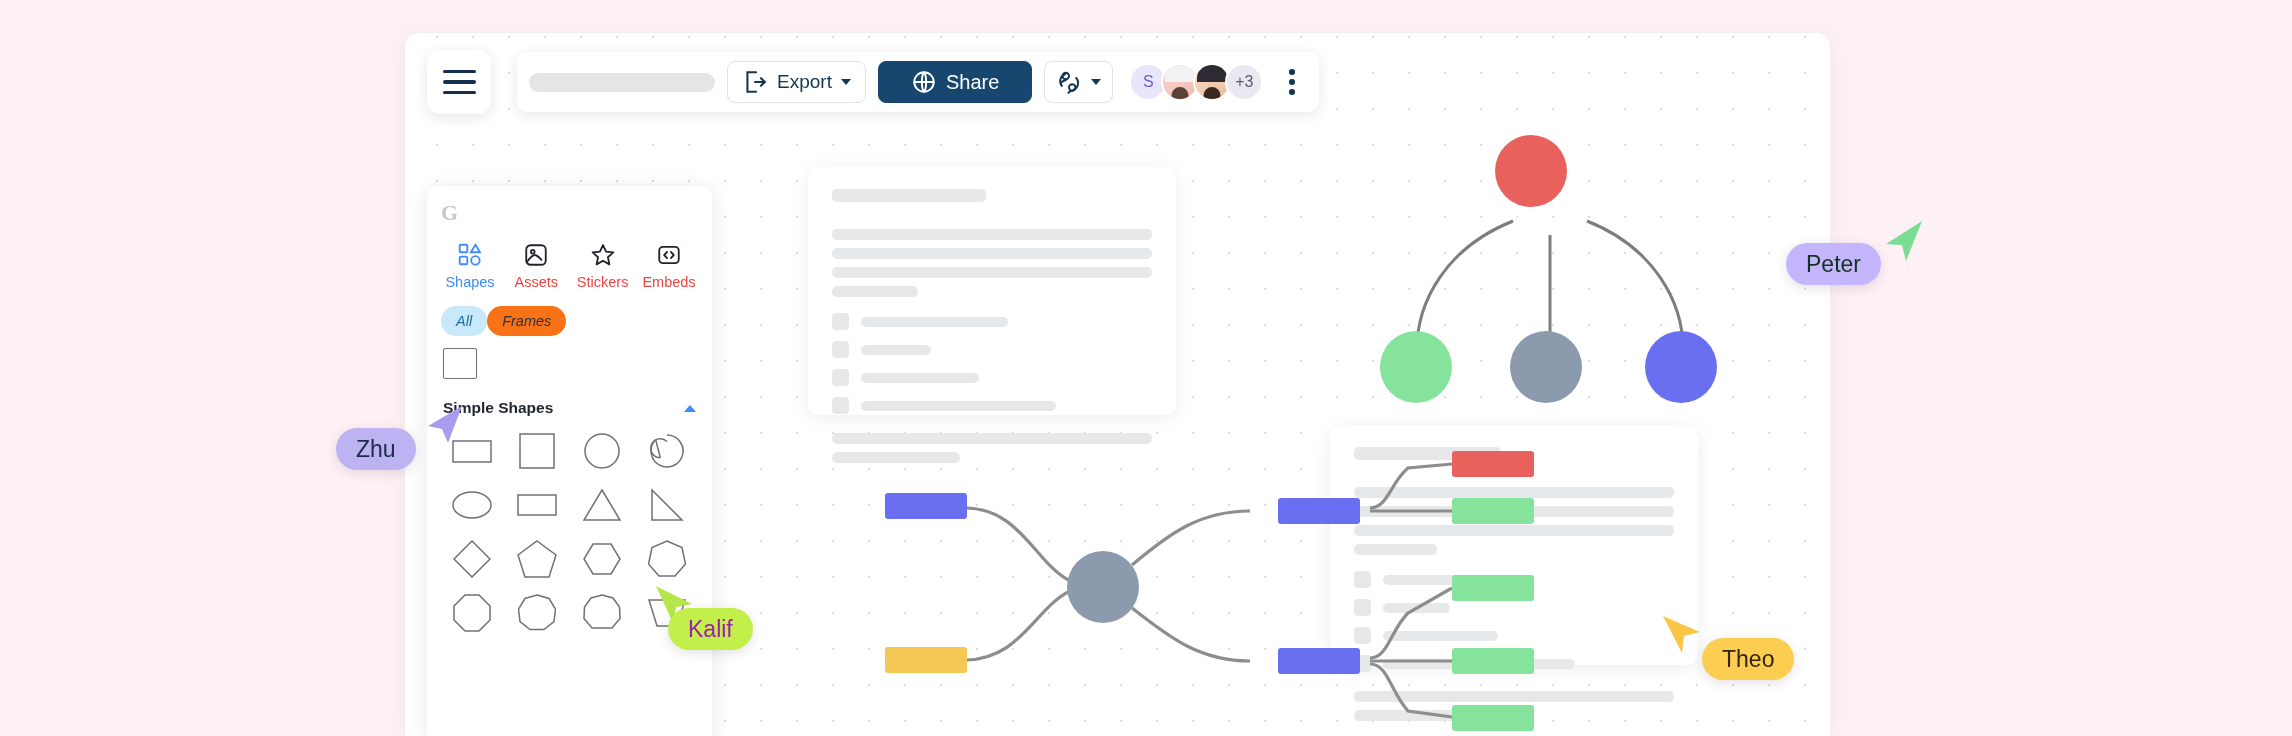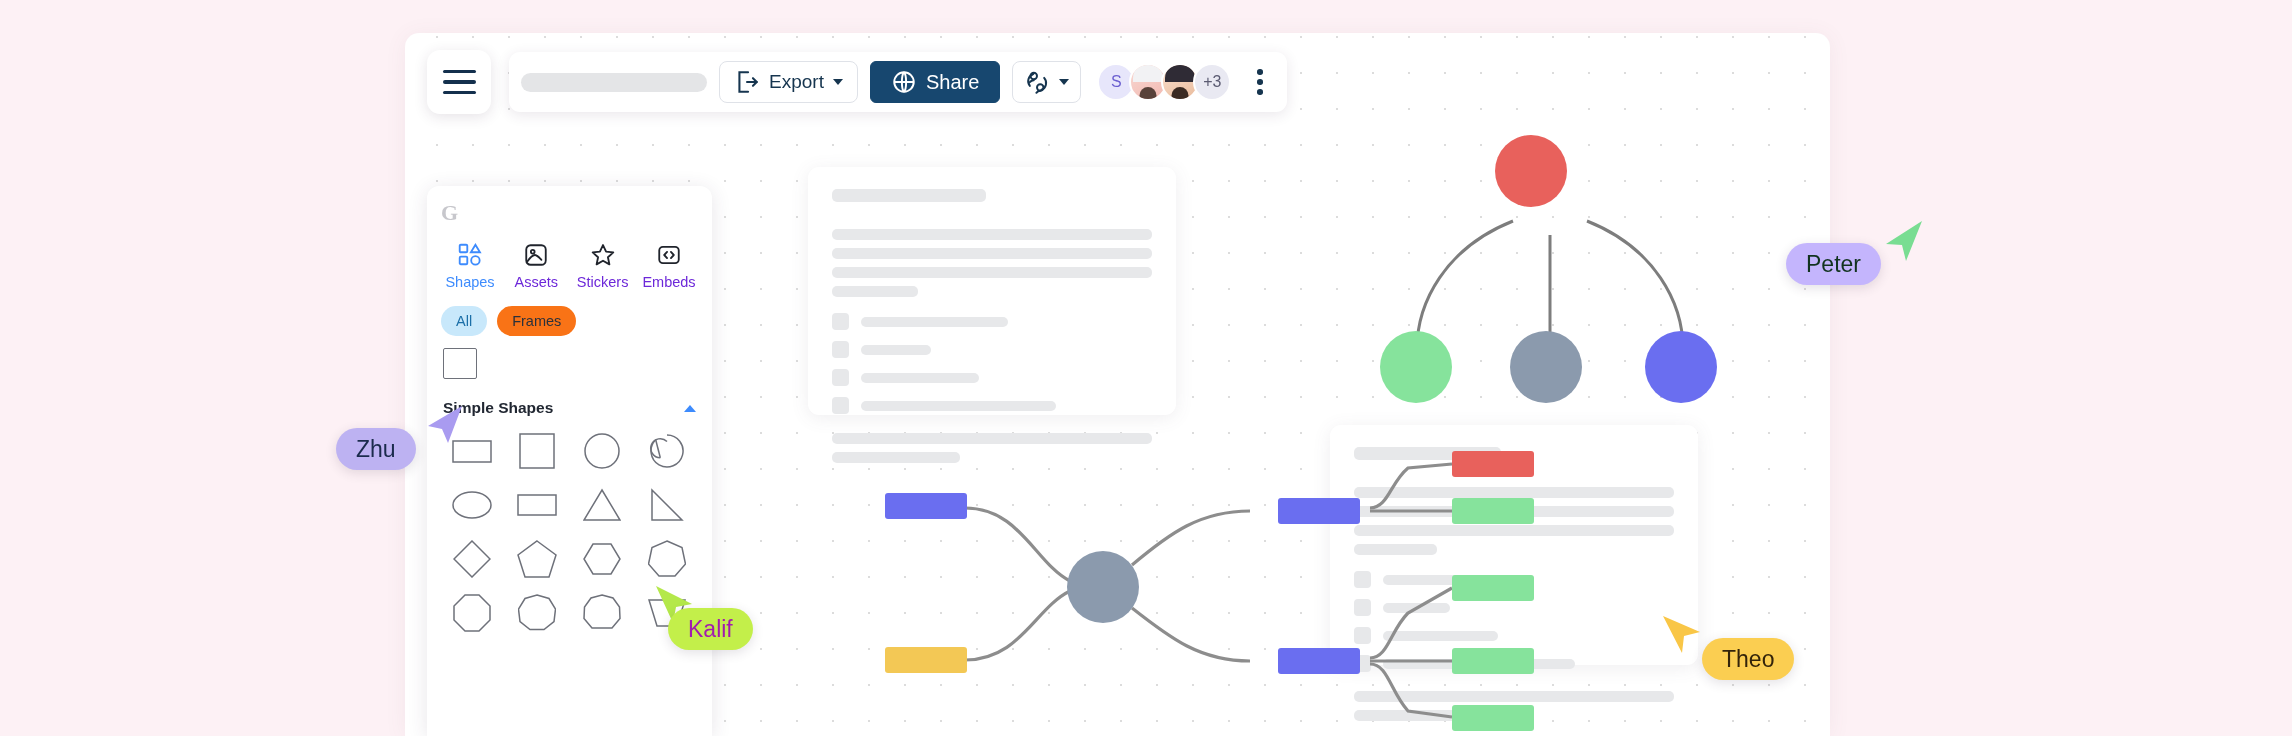--- a/index.html
+++ b/index.html
@@ -21,21 +21,21 @@
     background-size: 36px 36px;
     background-position: 14px 22px;
     box-shadow: 0 2px 22px rgba(120,80,100,0.07);
     overflow: hidden;
   }
 
   
   #toolbar-wrap {
     position: absolute; left: 427px; top: 48px;
     height: 68px; width: 800px;
-    display: flex; align-items: center; gap: 8px;
+    display: flex; align-items: center; gap: 16px;
     z-index: 40;
   }
   .menu-btn {
     width: 64px; height: 64px; flex: 0 0 64px;
     background: #fff; border-radius: 13px;
     box-shadow: 0 3px 14px rgba(60,40,70,0.13);
     display: flex; flex-direction: column; align-items: center; justify-content: center;
     gap: 7px; cursor: pointer;
   }
   .menu-btn span { display: block; width: 33px; height: 3.5px; background: #14304d; border-radius: 3px; }
@@ -54,21 +54,21 @@
   }
   .tb-btn {
     display: flex; align-items: center; gap: 9px;
     height: 42px; padding: 0 14px;
     border: 1.3px solid #dfe2e8; border-radius: 8px;
     font-size: 19px; color: #16354f; background: #fff; cursor: pointer;
     white-space: nowrap;
   }
   .tb-btn.primary {
     background: #17476f; border-color: #17476f; color: #fff;
-    padding: 0 20px; font-size: 20px; border-radius: 6px;
+    padding: 0 32px; font-size: 20px;
   }
   .caret { width: 0; height: 0; border-left: 5.5px solid transparent; border-right: 5.5px solid transparent; border-top: 6.5px solid #16354f; }
   .icon-sq { width: 26px; height: 26px; display: block; }
 
   .avatars { display: flex; align-items: center; margin-left: 4px; }
   .av {
     width: 38px; height: 38px; border-radius: 50%;
     margin-left: -6px; border: 2.5px solid #fff;
     display: flex; align-items: center; justify-content: center;
     font-size: 16px; overflow: hidden; position: relative;
@@ -103,24 +103,24 @@
   .search-box {
     flex: 1; height: 34px; background: #f2f3f7; border-radius: 8px;
     display: flex; align-items: center; gap: 8px; padding: 0 10px;
   }
   .creately-mark { display: flex; align-items: center; }
   .search-ph { flex: 1; font-size: 14.5px; color: #9a9aa3; }
   .search-mag { flex: 0 0 auto; }
 
   .tabs { display: flex; justify-content: space-between; padding: 16px 12px 0 12px; }
   .tab { display: flex; flex-direction: column; align-items: center; gap: 6px; cursor: pointer; width: 62px; }
-  .tab .tl { font-size: 14.5px; color: #6d28d9; }
+  .tab .tl { font-size: 14.5px; color: #ef4444; }
   .tab.active .tl { color: #3d8bfd; }
 
-  .chips { display: flex; gap: 10px; padding: 16px 14px 0 14px; }
+  .chips { display: flex; padding: 16px 14px 0 14px; font-style: italic; }
   .chip {
     height: 30px; padding: 0 15px; border-radius: 15px;
     display: flex; align-items: center; font-size: 14.5px;
     background: #f97316; color: #2b313b; cursor: pointer;
   }
   .chip.active { background: #c8e8fb; color: #1b6fa8; }
 
   .sec-head {
     display: flex; align-items: center; justify-content: space-between;
     padding: 20px 16px 0 16px; cursor: pointer;

